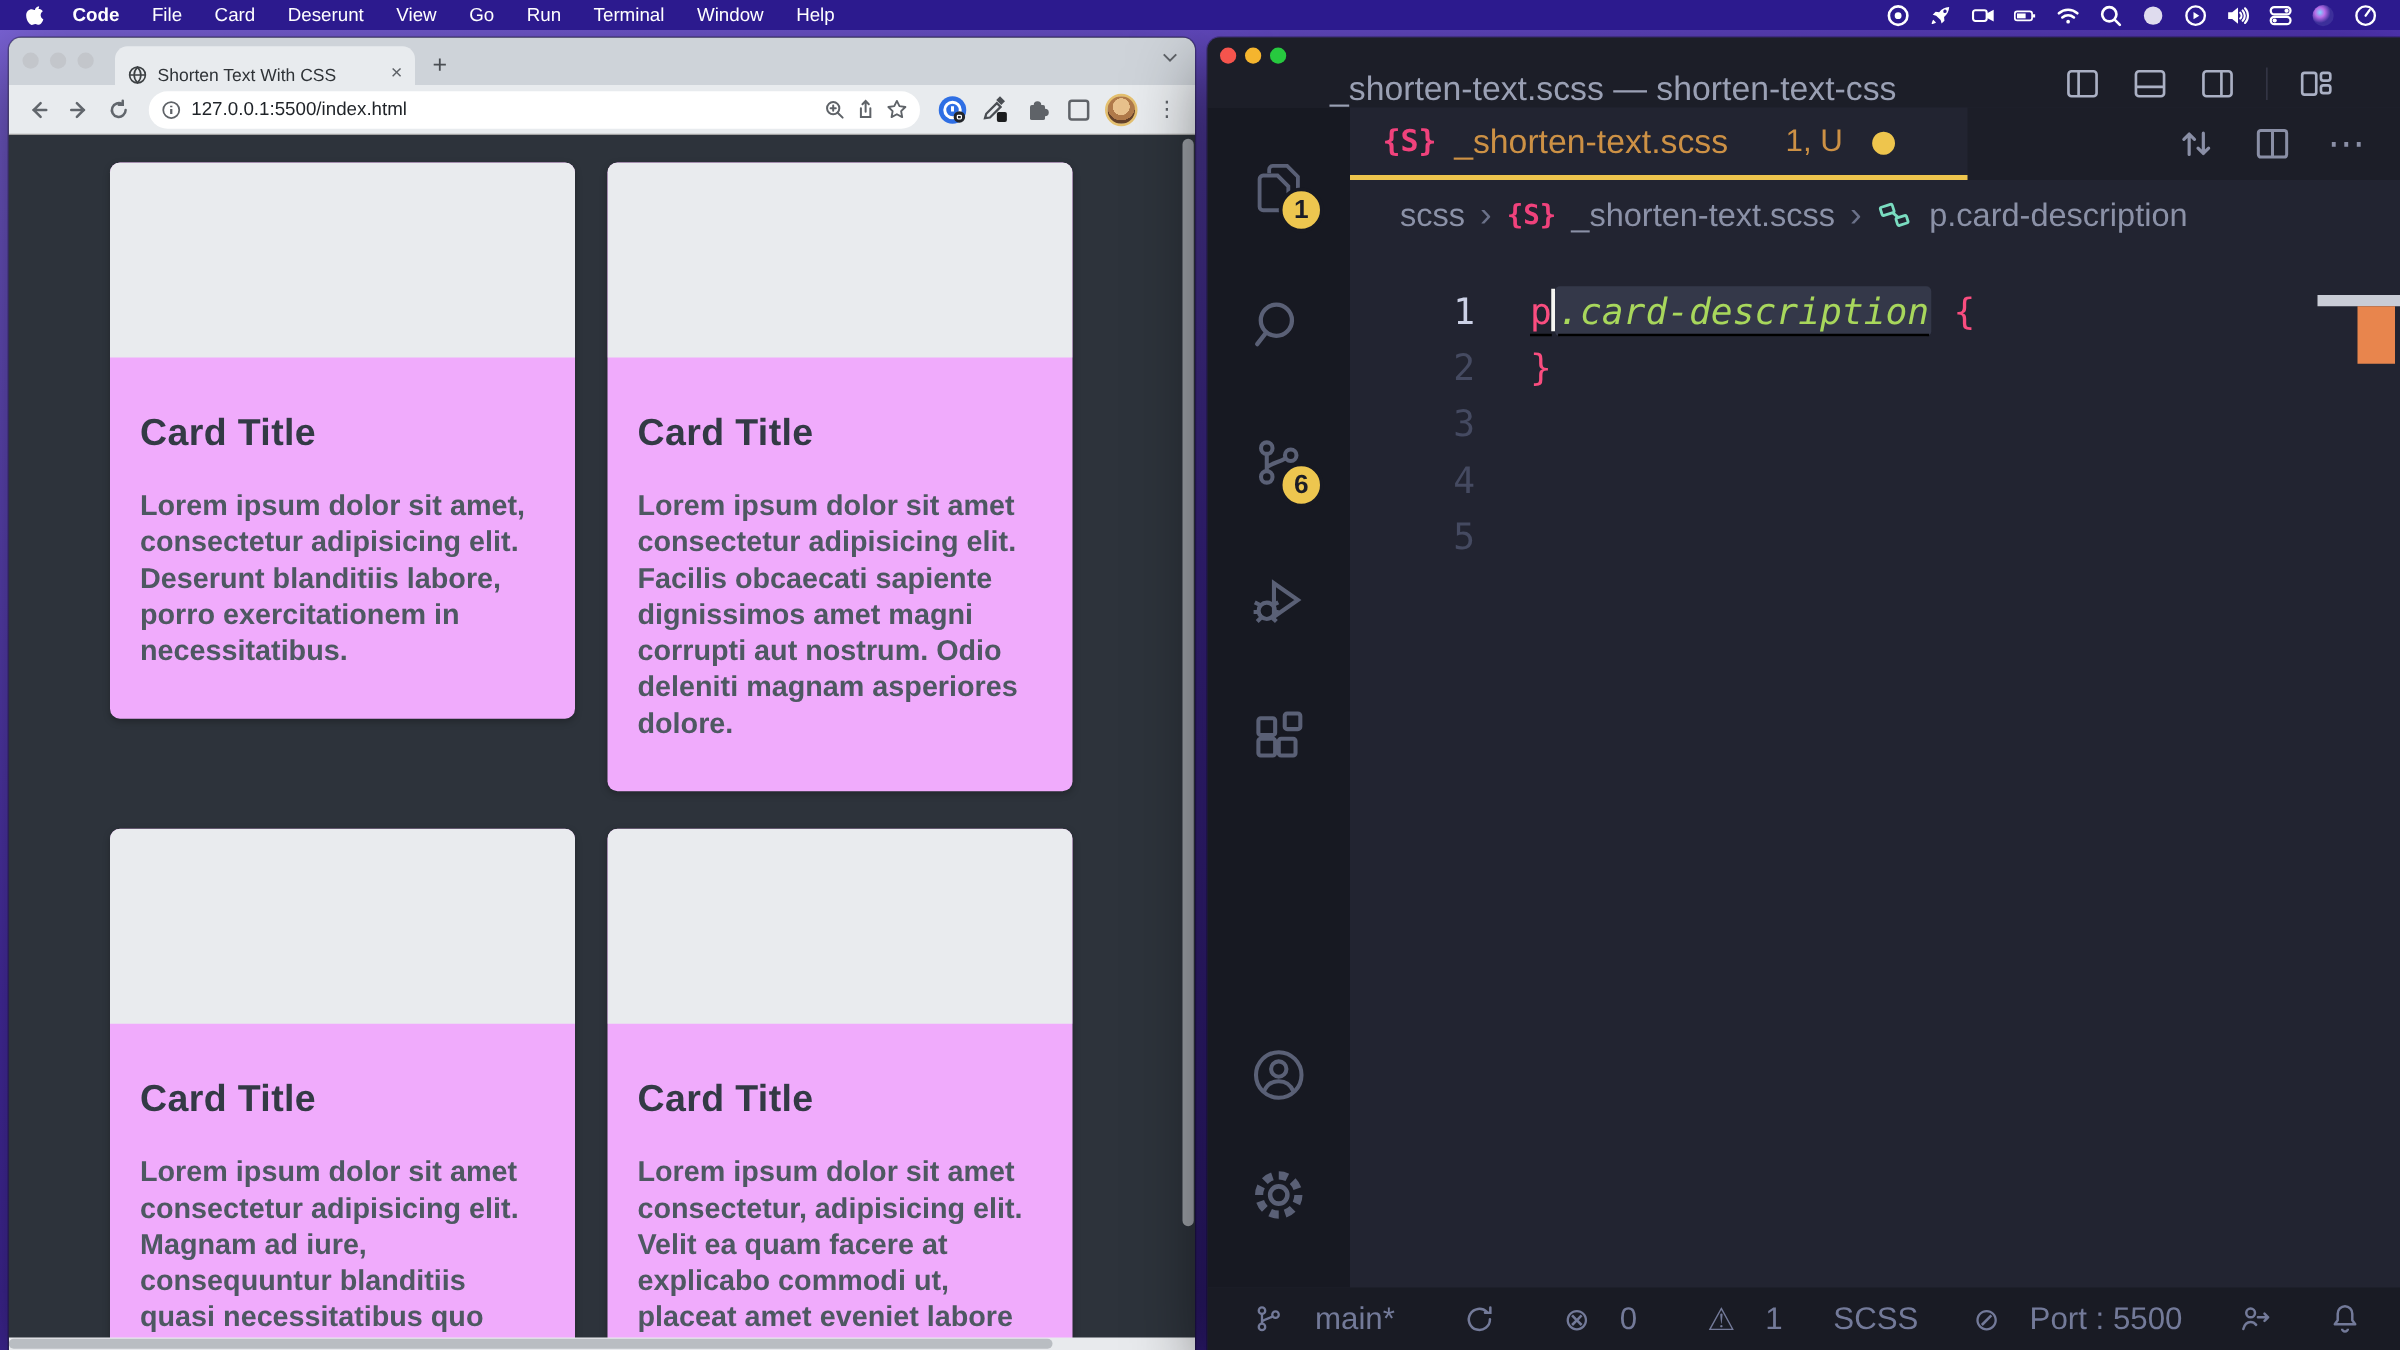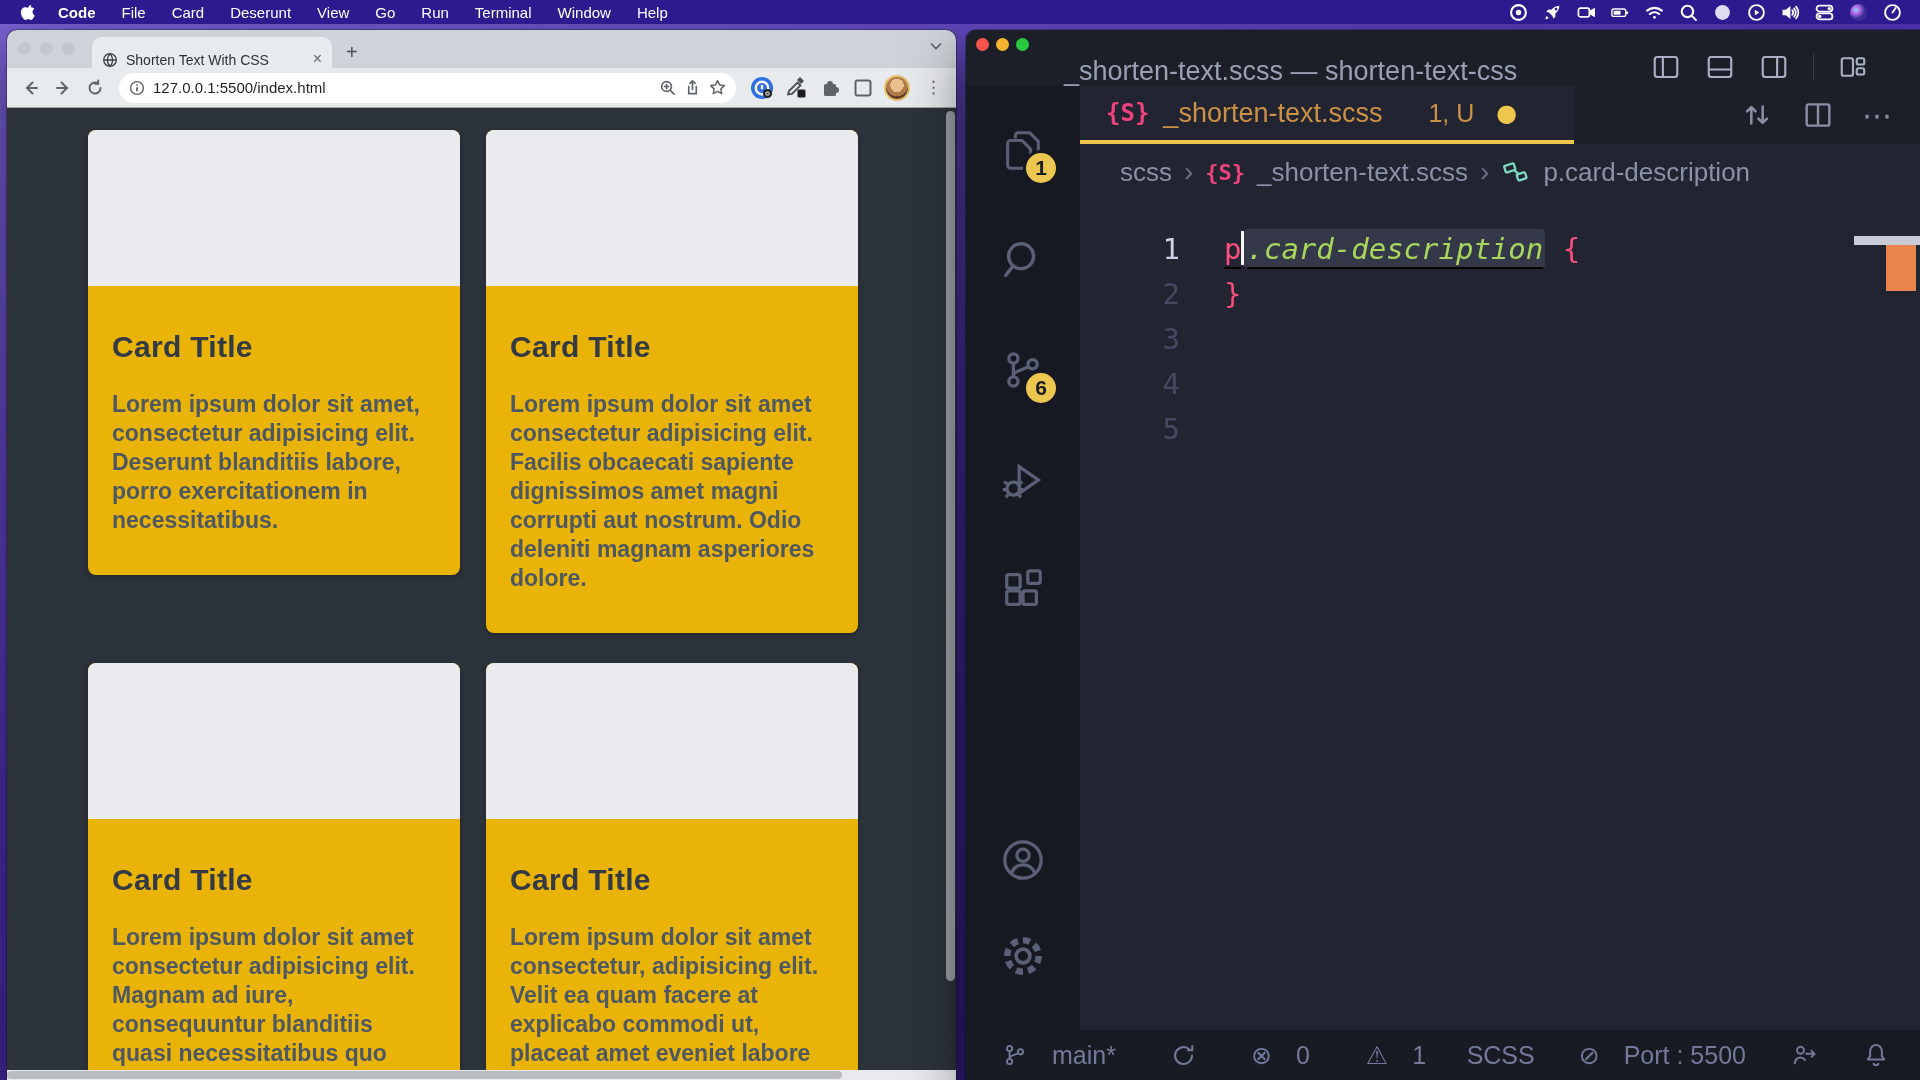--- a/index.html
+++ b/index.html
@@ -62,21 +62,21 @@
     background:radial-gradient(circle at 50% 38%,#e8c18c 0 38%,#b07a4a 39% 62%,#64412a 63% 100%);
     border:2px solid #e4c06f; }
   .b-dots { font-size:17px; color:#5f6368; padding:0 4px; }
 
   .b-viewport { flex:1; position:relative; background:#2d333b; overflow:hidden; }
   .cards {
     position:absolute; left:81px; top:22px;
     display:grid; grid-template-columns:372px 372px; column-gap:26px; row-gap:30px;
     align-items:start;
   }
-  .card { background:#eab308; border-radius:8px; overflow:hidden; box-shadow:0 2px 6px rgba(0,0,0,.25); }
+  .card { background:#f0abfc; border-radius:8px; overflow:hidden; box-shadow:0 2px 6px rgba(0,0,0,.25); }
   .card-img { height:156px; background:#e9ebee; }
   .card-body { padding:44px 24px 40px 24px; }
   .card-title { font-size:30px; font-weight:800; color:#333a45; letter-spacing:.3px; }
   .card-text { margin-top:26px; font-size:23px; line-height:29px; font-weight:600; color:#4e5862; }
   .b-vscroll { position:absolute; right:0; top:3px; width:11px; height:870px; }
   .b-vthumb { position:absolute; right:1px; top:0; width:9px; height:100%; background:#9b9fa5; border-radius:5px; }
   .b-hscroll { position:absolute; left:0; right:0; bottom:0; height:10px; background:#e8eaed; }
   .b-hthumb { position:absolute; left:0; top:1px; height:8px; width:88%; background:#b9bdc2; border-radius:4px; }
 
   

